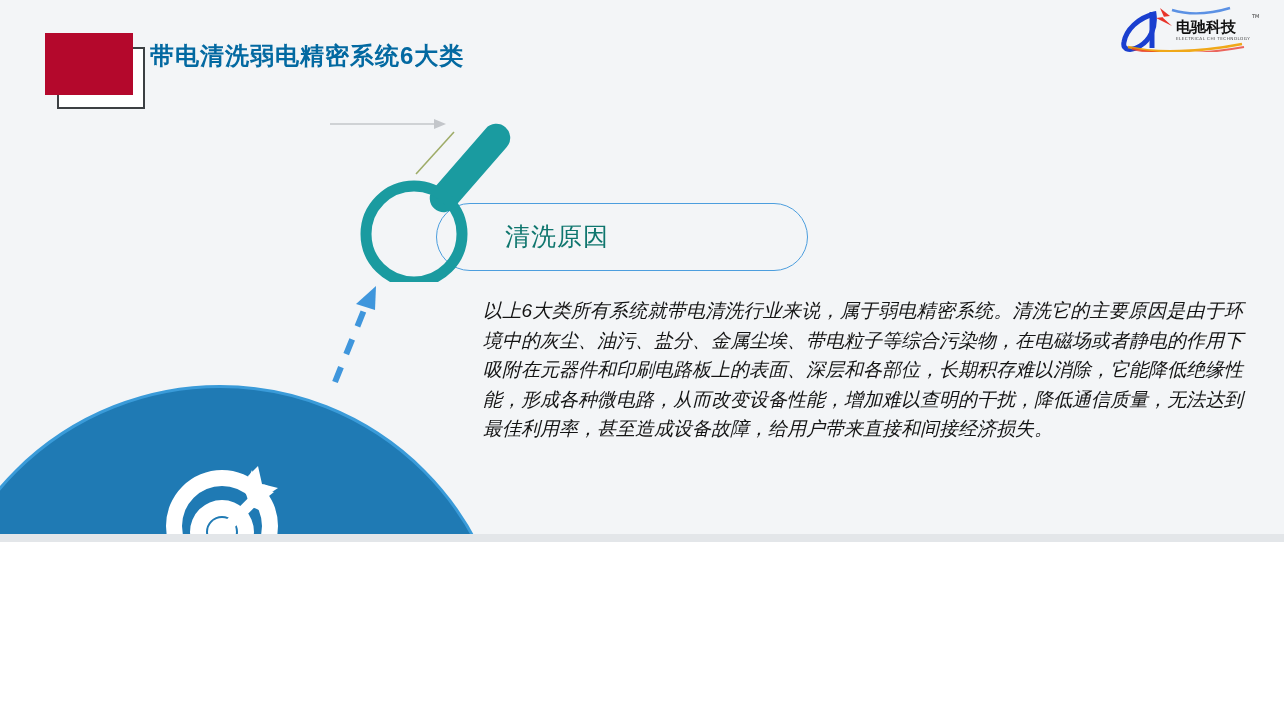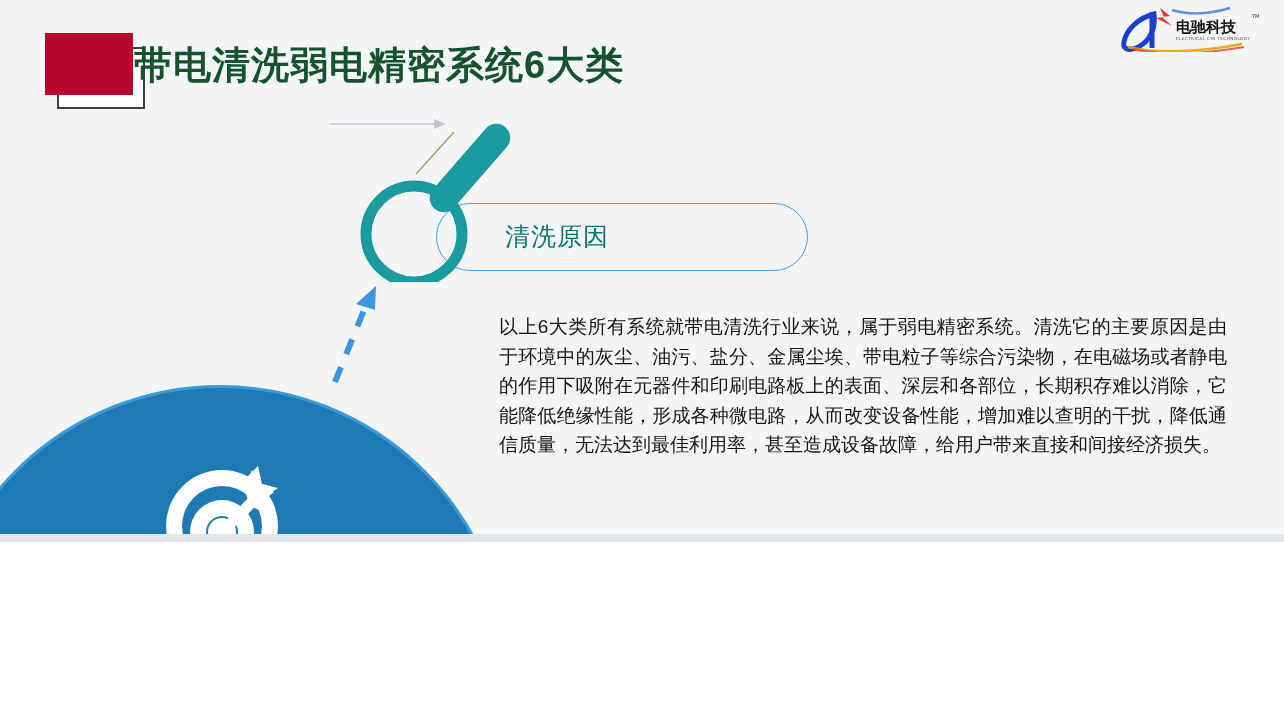--- a/index.html
+++ b/index.html
@@ -53,25 +53,25 @@
   .title-square {
     position: absolute;
     left: 45px;
     top: 33px;
     width: 88px;
     height: 62px;
     background: #b4082c;
   }
   .slide-title {
     position: absolute;
-    left: 134px;
+    left: 150px;
     top: 40px;
-    font-size: 38px;
+    font-size: 24px;
     font-weight: bold;
-    color: #14532d;
+    color: #0369a1;
     letter-spacing: 1px;
     white-space: nowrap;
   }
 
   
   .gray-arrow {
     position: absolute;
     left: 330px;
     top: 116px;
     width: 118px;
@@ -161,22 +161,23 @@
     top: 296px;
     width: 760px;
     font-size: 19px;
     line-height: 29.5px;
     color: #141414;
     text-align: justify;
     text-justify: inter-ideograph;
     letter-spacing: 0px;
   }
   .body-text p {
-    margin: 16px;
+    margin: 0;
     text-indent: 0;
+    font-style: italic;
   }
 </style>
 </head>
 <body>
 
 <div class="slide">
 
   <div class="logo">
     <svg viewBox="0 0 178 48" width="178" height="48" xmlns="http://www.w3.org/2000/svg">
       <path d="M62 10 C46 14, 34 26, 32 38 C30 47, 40 47, 48 42 C58 36, 64 24, 62 10 Z" fill="none" stroke="#1a3fcf" stroke-width="5"></path>

